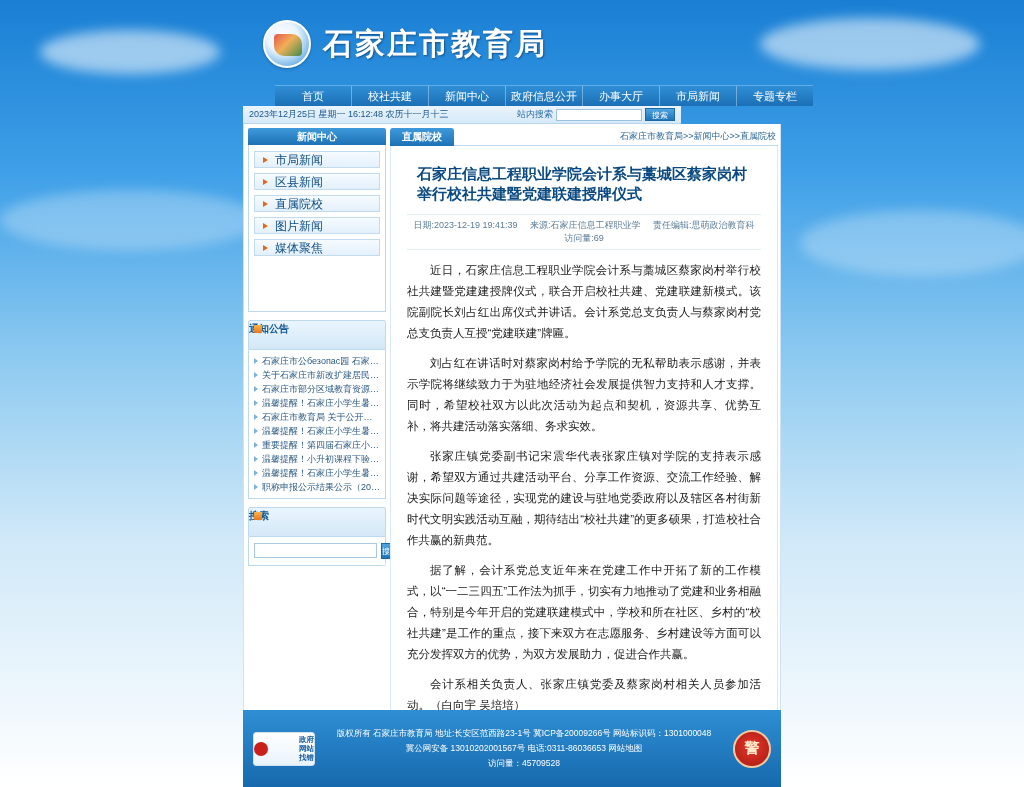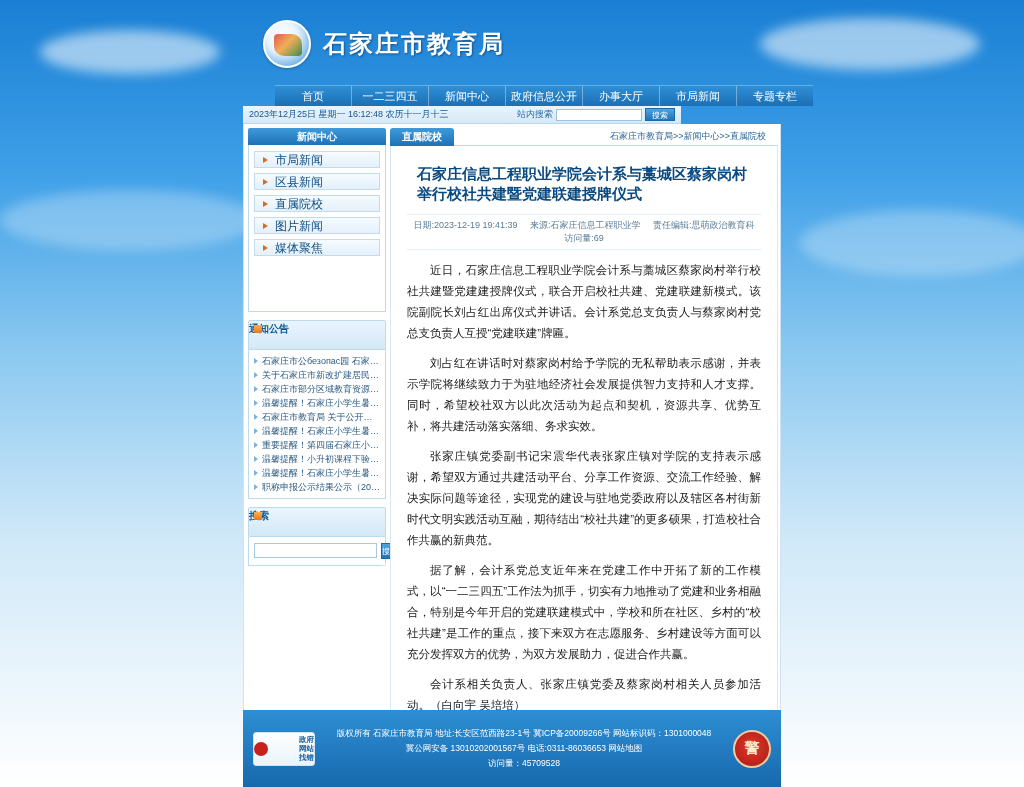--- a/index.html
+++ b/index.html
@@ -43,21 +43,21 @@
     content: "";
     position: absolute; left: 9px; top: 12px;
     width: 28px; height: 22px;
     background: linear-gradient(135deg,#e03a2f 0%, #f0a23a 45%, #2e7d32 100%);
     border-radius: 4px 10px 4px 10px;
     opacity: 0.85;
   }
   .site-title {
     margin-left: 12px;
     font-family: Liberation Mono, monospace;
-    font-size: 24px;
+    font-size: 30px;
     font-weight: bold;
     color: #ffffff;
     letter-spacing: 2px;
     text-shadow: 1px 1px 2px rgba(0,40,80,0.55);
   }
   
   .nav {
     position: absolute;
     left: 243px; top: 85px;
     width: 538px; height: 21px;
@@ -198,21 +198,21 @@
   }
   .tab-active {
     position: absolute; left: 0; top: 0;
     width: 64px; height: 18px;
     background: linear-gradient(to bottom,#3e9ada,#1d72b6);
     color: #fff; font-size: 10px; font-weight: bold;
     text-align: center; line-height: 18px;
     border-radius: 3px 3px 0 0;
   }
   .breadcrumb {
-    position: absolute; right: 12px; top: 2px;
+    position: absolute; right: 2px; top: 2px;
     font-size: 9px; color: #2b6694;
   }
   .article {
     border: 1px solid #d8e8f4; border-top: none;
     padding: 14px 16px 8px 16px;
     min-height: 540px;
     background: #fff;
   }
   .art-title {
     text-align: left;
@@ -309,21 +309,21 @@
 
   <div class="banner">
     <div class="logo-wrap">
       <div class="logo-badge"></div>
       <div class="site-title">石家庄市教育局</div>
     </div>
   </div>
 
   <div class="nav">
     <div class="nav-item">首页</div>
-    <div class="nav-item">一二三四五</div>
+    <div class="nav-item">校社共建</div>
     <div class="nav-item">新闻中心</div>
     <div class="nav-item">政府信息公开</div>
     <div class="nav-item">办事大厅</div>
     <div class="nav-item">市局新闻</div>
     <div class="nav-item">专题专栏</div>
   </div>
 
   <div class="subbar">
     <div class="date">2023年12月25日 星期一 16:12:48 农历十一月十三</div>
     <div class="spacer"></div>

